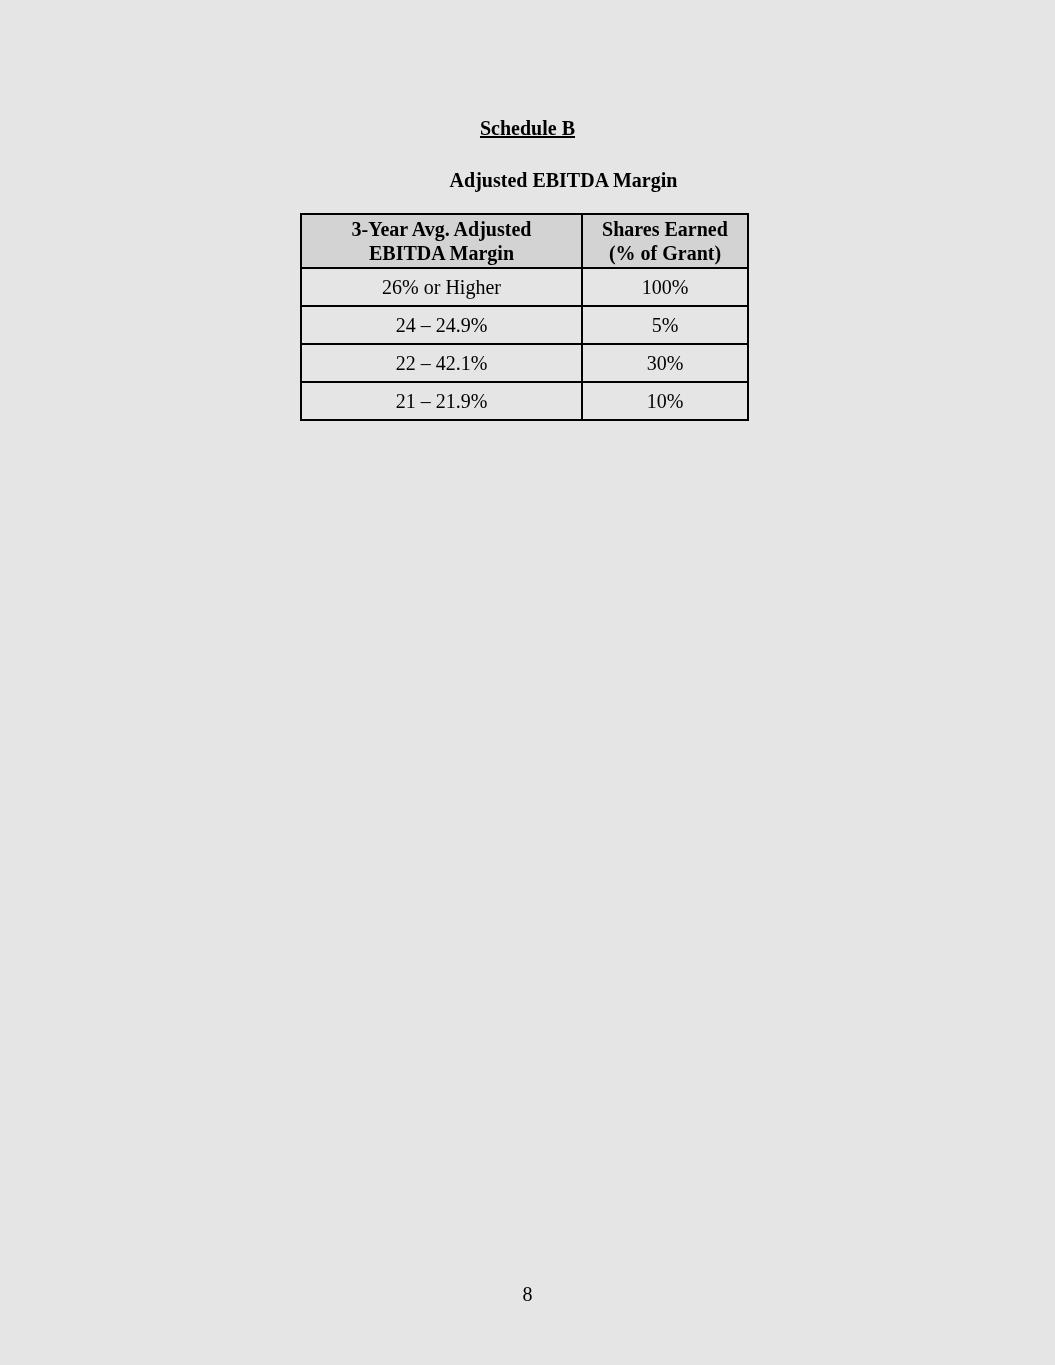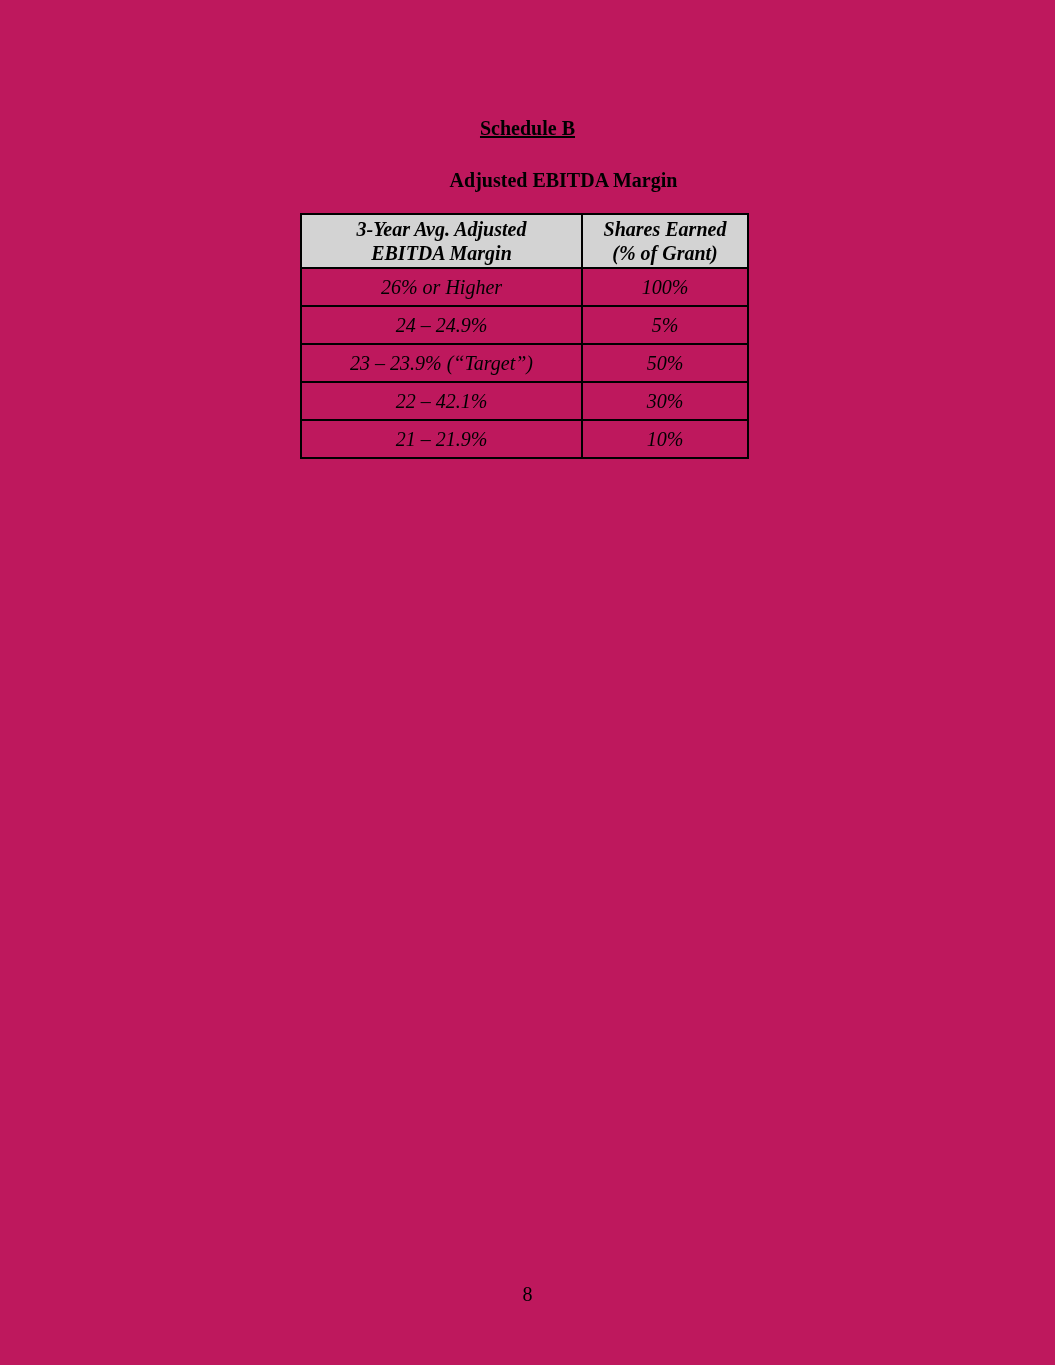--- a/index.html
+++ b/index.html
@@ -4,21 +4,21 @@
 <style>
   html, body {
     margin: 0;
     padding: 0;
     background: #ffffff;
   }
   .page {
     position: relative;
     width: 1055px;
     height: 1365px;
-    background: #be185d;
+    background: #e5e5e5;
     font-family: "Liberation Serif", "DejaVu Serif", serif;
     color: #000000;
     overflow: hidden;
   }
   .doc-title {
     position: absolute;
     top: 117px;
     left: 0;
     width: 100%;
     text-align: center;
@@ -43,21 +43,20 @@
     left: 300px;
     top: 213px;
     border-collapse: collapse;
     font-size: 20px;
   }
   table.schedule-table th,
   table.schedule-table td {
     border: 2px solid #000000;
     text-align: center;
     vertical-align: middle;
-    font-style: italic;
   }
   table.schedule-table th {
     background: #d3d3d3;
     font-weight: bold;
     line-height: 1.2;
     height: 52px;
     padding: 0 6px;
   }
   table.schedule-table td {
     font-weight: normal;
@@ -103,24 +102,20 @@
     <tbody>
       <tr>
         <td>26% or Higher</td>
         <td>100%</td>
       </tr>
       <tr>
         <td>24 – 24.9%</td>
         <td>5%</td>
       </tr>
       <tr>
-        <td>23 – 23.9% (“Target”)</td>
-        <td>50%</td>
-      </tr>
-      <tr>
         <td>22 – 42.1%</td>
         <td>30%</td>
       </tr>
       <tr>
         <td>21 – 21.9%</td>
         <td>10%</td>
       </tr>
     </tbody>
   </table>
 

